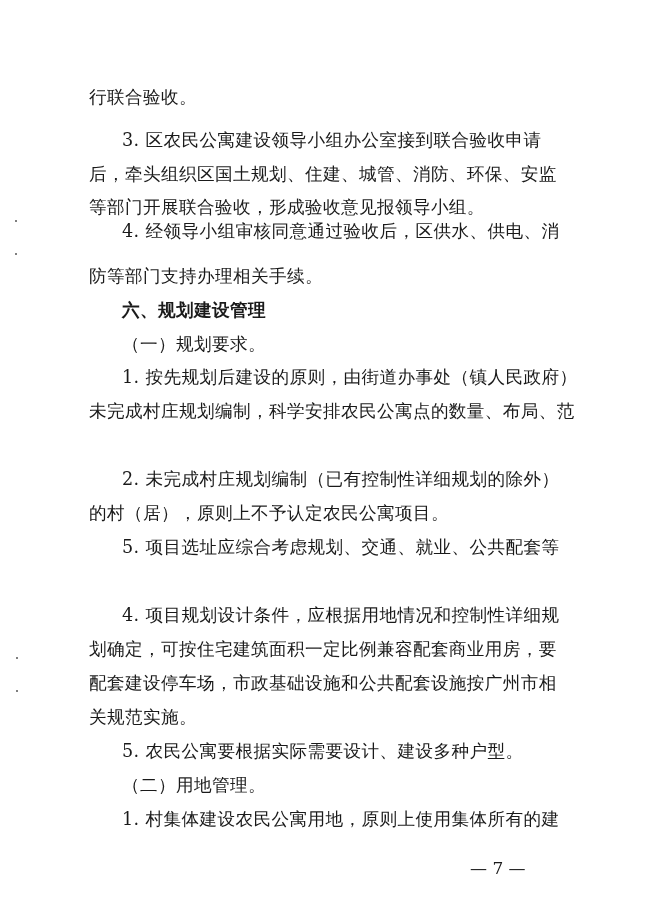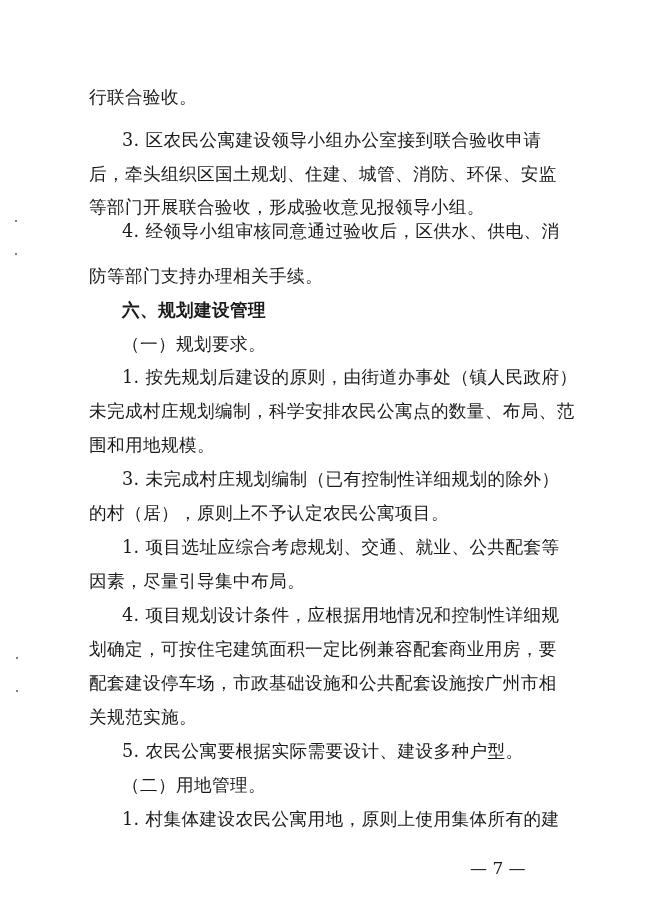--- a/index.html
+++ b/index.html
@@ -26,25 +26,23 @@
   <div class="line" style="top:86px">行联合验收。</div>
   <div class="line indent" style="top:129px">3. 区农民公寓建设领导小组办公室接到联合验收申请</div>
   <div class="line" style="top:163px">后，牵头组织区国土规划、住建、城管、消防、环保、安监</div>
   <div class="line" style="top:196px">等部门开展联合验收，形成验收意见报领导小组。</div>
   <div class="line indent" style="top:220px">4. 经领导小组审核同意通过验收后，区供水、供电、消</div>
   <div class="line" style="top:265px">防等部门支持办理相关手续。</div>
   <div class="line indent" style="top:333px">（一）规划要求。</div>
   <div class="line indent heading" style="top:299px">六、规划建设管理</div>
   <div class="line indent" style="top:366px">1. 按先规划后建设的原则，由街道办事处（镇人民政府）</div>
   <div class="line" style="top:400px">未完成村庄规划编制，科学安排农民公寓点的数量、布局、范</div>
-  <div class="line" style="top:434px">围和用地规模。</div>
-  <div class="line indent" style="top:468px">3. 未完成村庄规划编制（已有控制性详细规划的除外）</div>
+  <div class="line indent" style="top:468px">2. 未完成村庄规划编制（已有控制性详细规划的除外）</div>
   <div class="line" style="top:502px">的村（居），原则上不予认定农民公寓项目。</div>
-  <div class="line indent" style="top:536px">1. 项目选址应综合考虑规划、交通、就业、公共配套等</div>
-  <div class="line" style="top:570px">因素，尽量引导集中布局。</div>
+  <div class="line indent" style="top:536px">5. 项目选址应综合考虑规划、交通、就业、公共配套等</div>
   <div class="line indent" style="top:604px">4. 项目规划设计条件，应根据用地情况和控制性详细规</div>
   <div class="line" style="top:672px">配套建设停车场，市政基础设施和公共配套设施按广州市相</div>
   <div class="line" style="top:638px">划确定，可按住宅建筑面积一定比例兼容配套商业用房，要</div>
   <div class="line" style="top:706px">关规范实施。</div>
   <div class="line indent" style="top:740px">5. 农民公寓要根据实际需要设计、建设多种户型。</div>
   <div class="line indent" style="top:774px">（二）用地管理。</div>
   <div class="line indent" style="top:808px">1. 村集体建设农民公寓用地，原则上使用集体所有的建</div>
 
   <div class="page-number">— 7 —</div>
 

